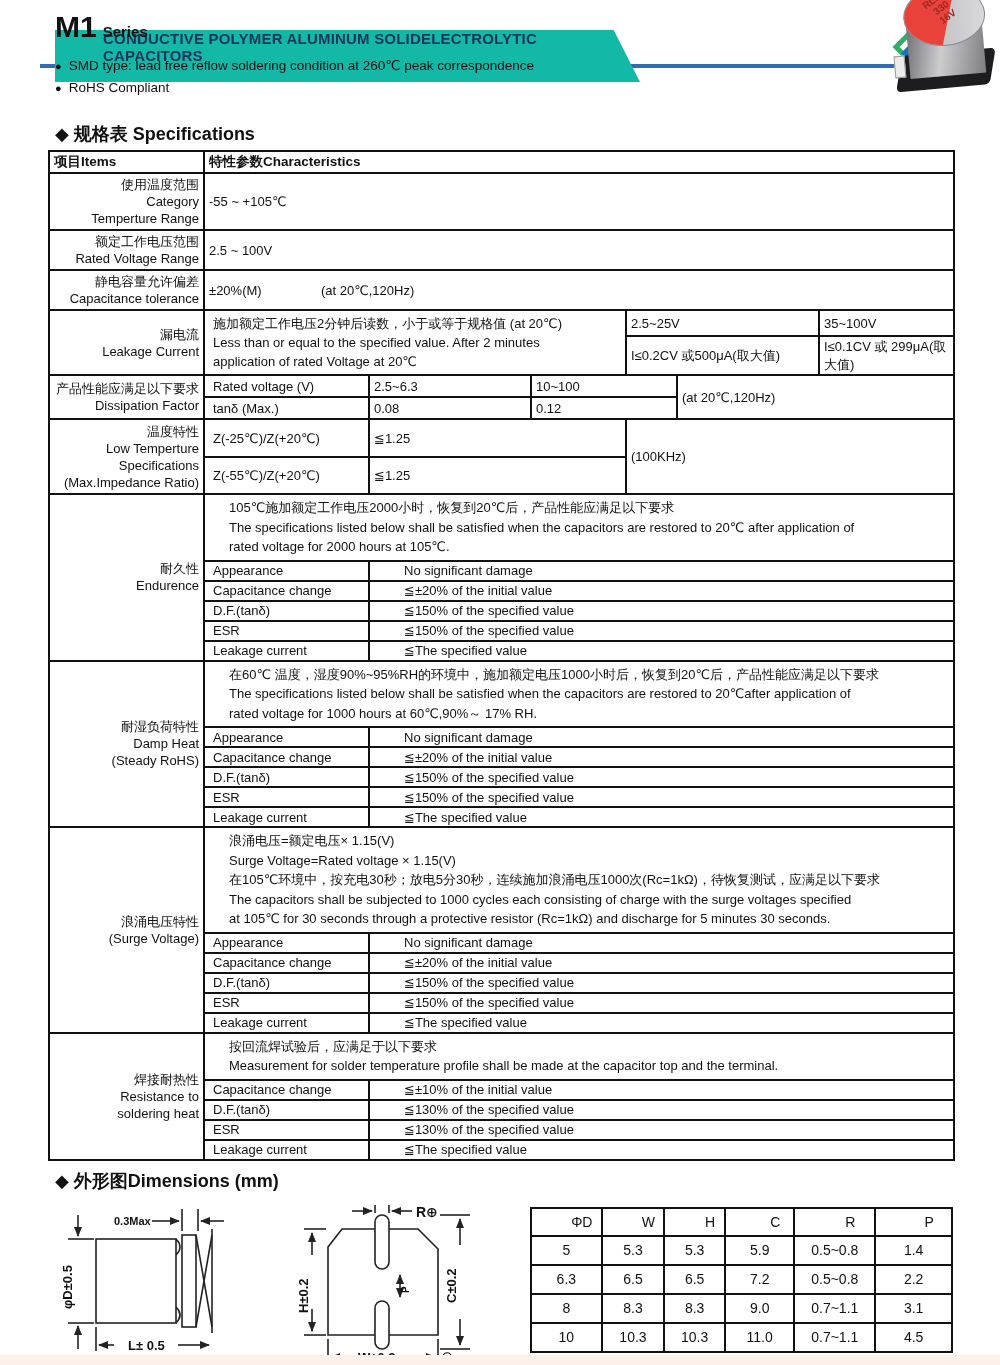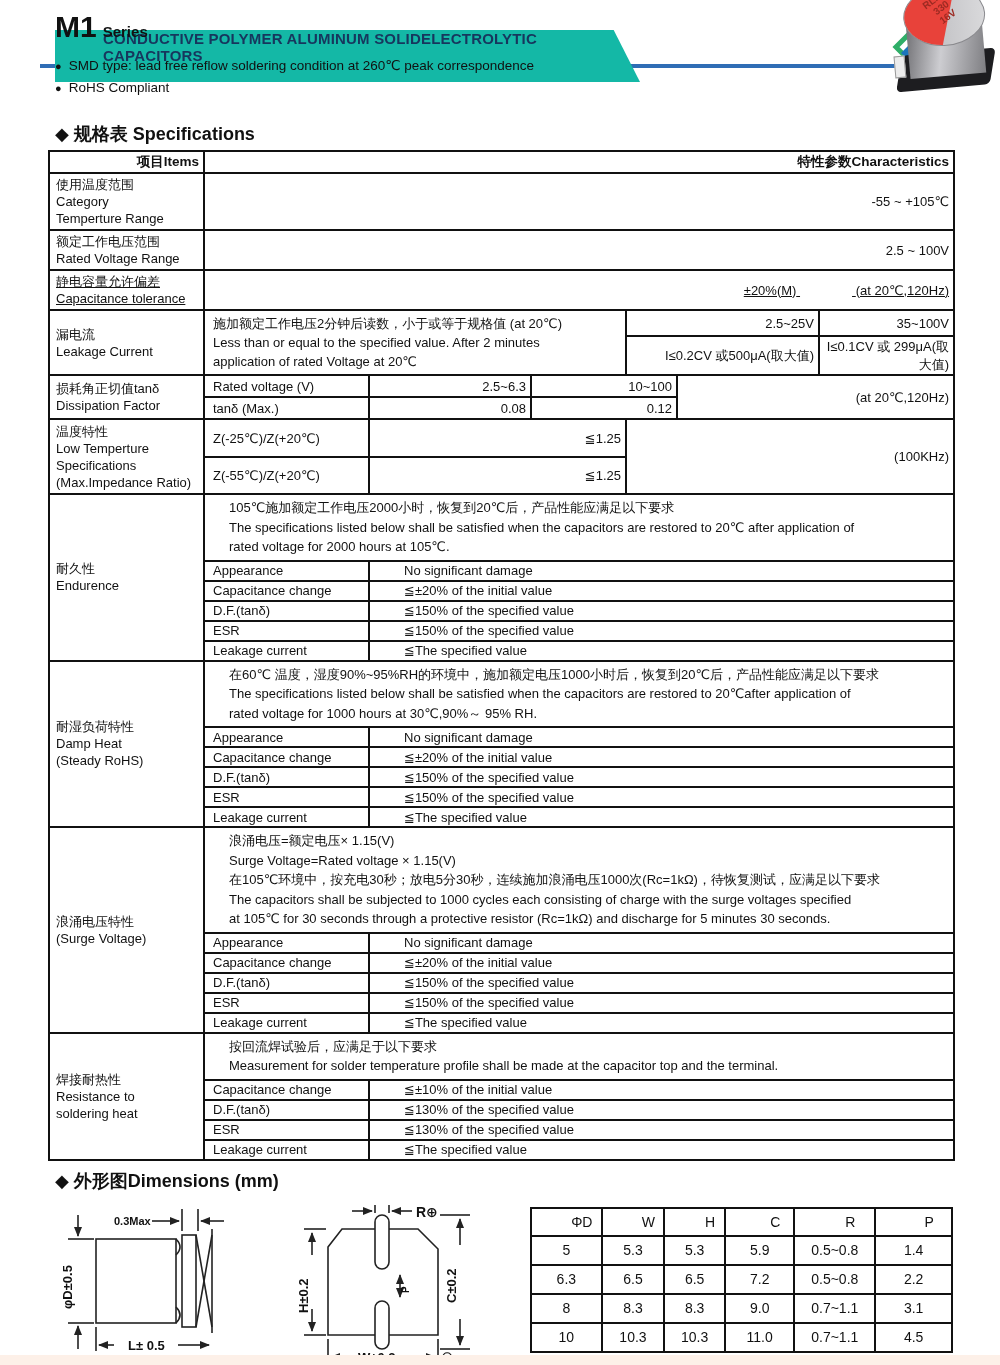--- a/index.html
+++ b/index.html
@@ -34,31 +34,31 @@
             font-size:10px;font-weight:bold;line-height:11px;text-align:center;}
 
   
   .sec-heading{margin:8px 0 4px 55px;font-size:18px;font-weight:bold;}
 
   
   table.spec{border-collapse:collapse;margin-left:48px;width:905px;table-layout:fixed;}
   table.spec td,table.spec th{border:2px solid #111;font-size:13px;padding:0 4px;vertical-align:middle;
                               overflow:hidden;}
   table.spec th{font-size:13.5px;}
-  .c{text-align:right;}
+  .c{text-align:left;}
   .l{text-align:left;padding-left:8px !important;}
   .sub{text-align:left;padding-left:8px !important;}
   .val{text-align:left;padding-left:34px !important;}
-  .labelcell{padding:2px 4px 2px 6px !important;}
+  .labelcell{padding:2px 4px 2px 6px !important;text-align:right;}
   .labelcell .ln{line-height:17px;font-size:13px;}
   .desc{padding:3px 8px !important;}
   .desc .ln{line-height:19px;}
   .intro{padding:3px 24px !important;}
   .intro .ln{line-height:19.5px;}
-  tr.h22{height:22px;} tr.h54{height:54px;} tr.h36{height:36px;} tr.h33{height:33px;text-decoration:underline;}
+  tr.h22{height:22px;} tr.h54{height:54px;} tr.h36{height:36px;} tr.h33{height:33px;}
   tr.h26{height:26px;} tr.h34{height:34px;} tr.h38{height:38px;} tr.h37{height:37px;}
   tr.h58{height:58px;} tr.h64{height:64px;} tr.h42{height:42px;}
   tr.h100{height:100px;}
   tr.item{height:20px;}
 
   
   .dims-area{position:relative;margin:6px 0 0 48px;width:905px;height:170px;}
   .draw1{position:absolute;left:8px;top:4px;}
   .draw2{position:absolute;left:230px;top:4px;}
   .dimtable-wrap{position:absolute;left:482px;top:8px;}
@@ -171,21 +171,21 @@
       <td class="c" colspan="2">2.5~25V</td>
       <td class="c">35~100V</td>
     </tr>
     <tr class="h34">
       <td class="c" colspan="2">I≤0.2CV 或500μA(取大值)</td>
       <td class="c">I≤0.1CV 或 299μA(取大值)</td>
     </tr>
 
     <tr class="h22">
       <td class="labelcell" rowspan="2">
-        <div class="ln">损耗角正切值tanδ</div>
+        <div class="ln">产品性能应满足以下要求</div>
         <div class="ln">Dissipation  Factor</div>
       </td>
       <td class="l">Rated   voltage (V)</td>
       <td class="c">2.5~6.3</td>
       <td class="c" colspan="2">10~100</td>
       <td class="c" colspan="2" rowspan="2">(at  20℃,120Hz)</td>
     </tr>
     <tr class="h22">
       <td class="l">tanδ (Max.)</td>
       <td class="c">0.08</td>
@@ -242,21 +242,21 @@
 
     <tr class="h64">
       <td class="labelcell" rowspan="6">
         <div class="ln">耐湿负荷特性</div>
         <div class="ln">Damp Heat</div>
         <div class="ln">(Steady RoHS)</div>
       </td>
       <td class="intro" colspan="6">
         <div class="ln">在60℃ 温度，湿度90%~95%RH的环境中，施加额定电压1000小时后，恢复到20℃后，产品性能应满足以下要求</div>
         <div class="ln">The  specifications listed below shall be satisfied when the  capacitors are restored to 20℃after application of</div>
-        <div class="ln"> rated voltage for 1000 hours at 30℃,90%～ 95% RH.</div>
+        <div class="ln"> rated voltage for 1000 hours at 60℃,90%～ 17% RH.</div>
       </td>
     </tr>
     <tr class="item">
           <td class="sub">Appearance</td>
           <td class="val" colspan="5">No significant damage</td>
         </tr>
     <tr class="item">
           <td class="sub">Capacitance change</td>
           <td class="val" colspan="5">≦±20%  of  the initial value</td>
         </tr>

